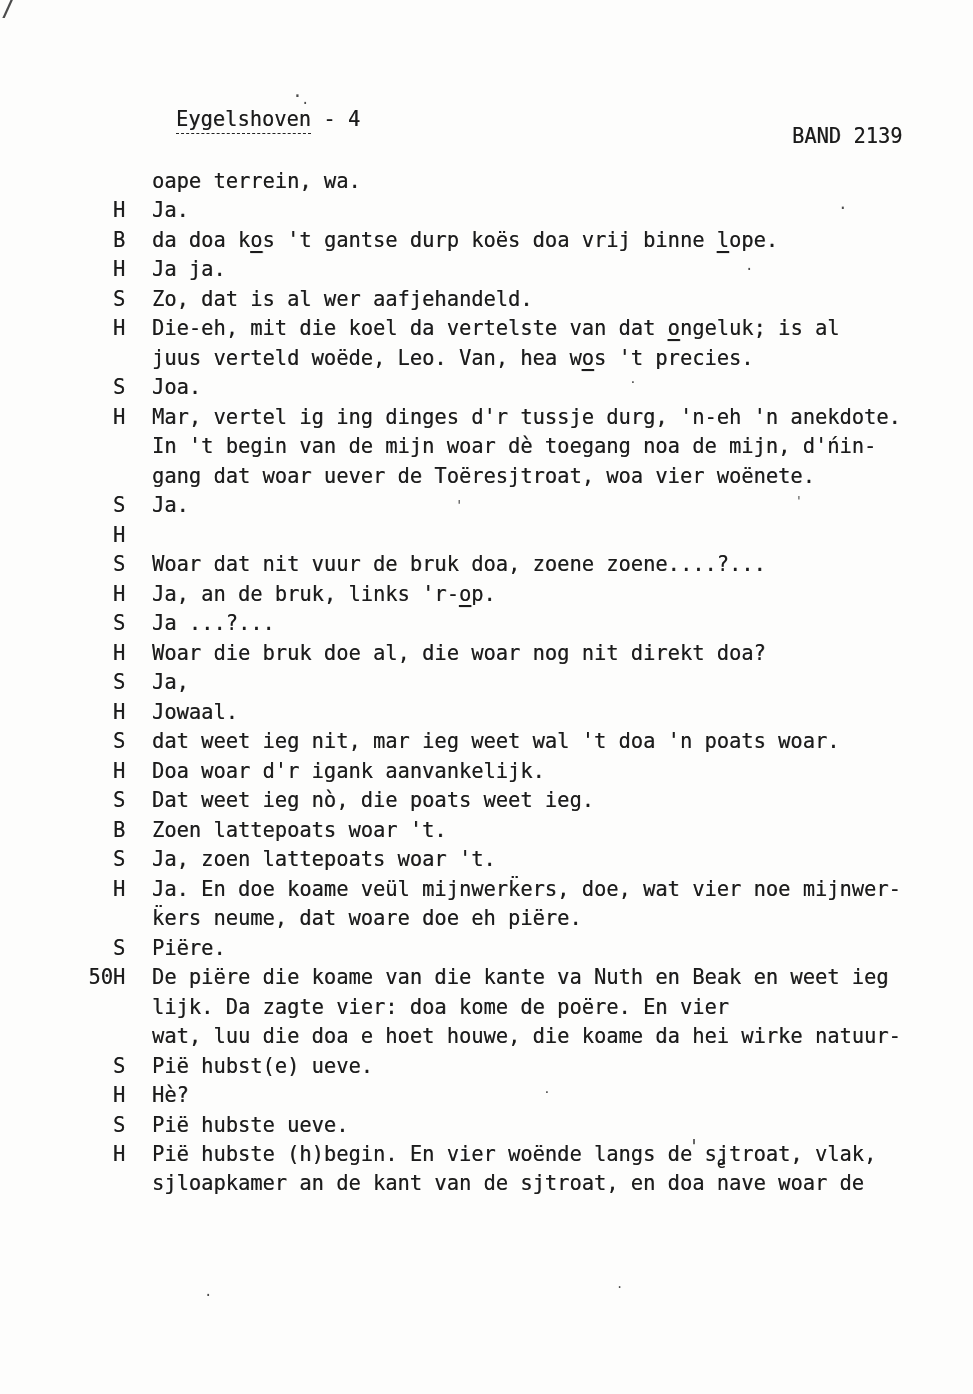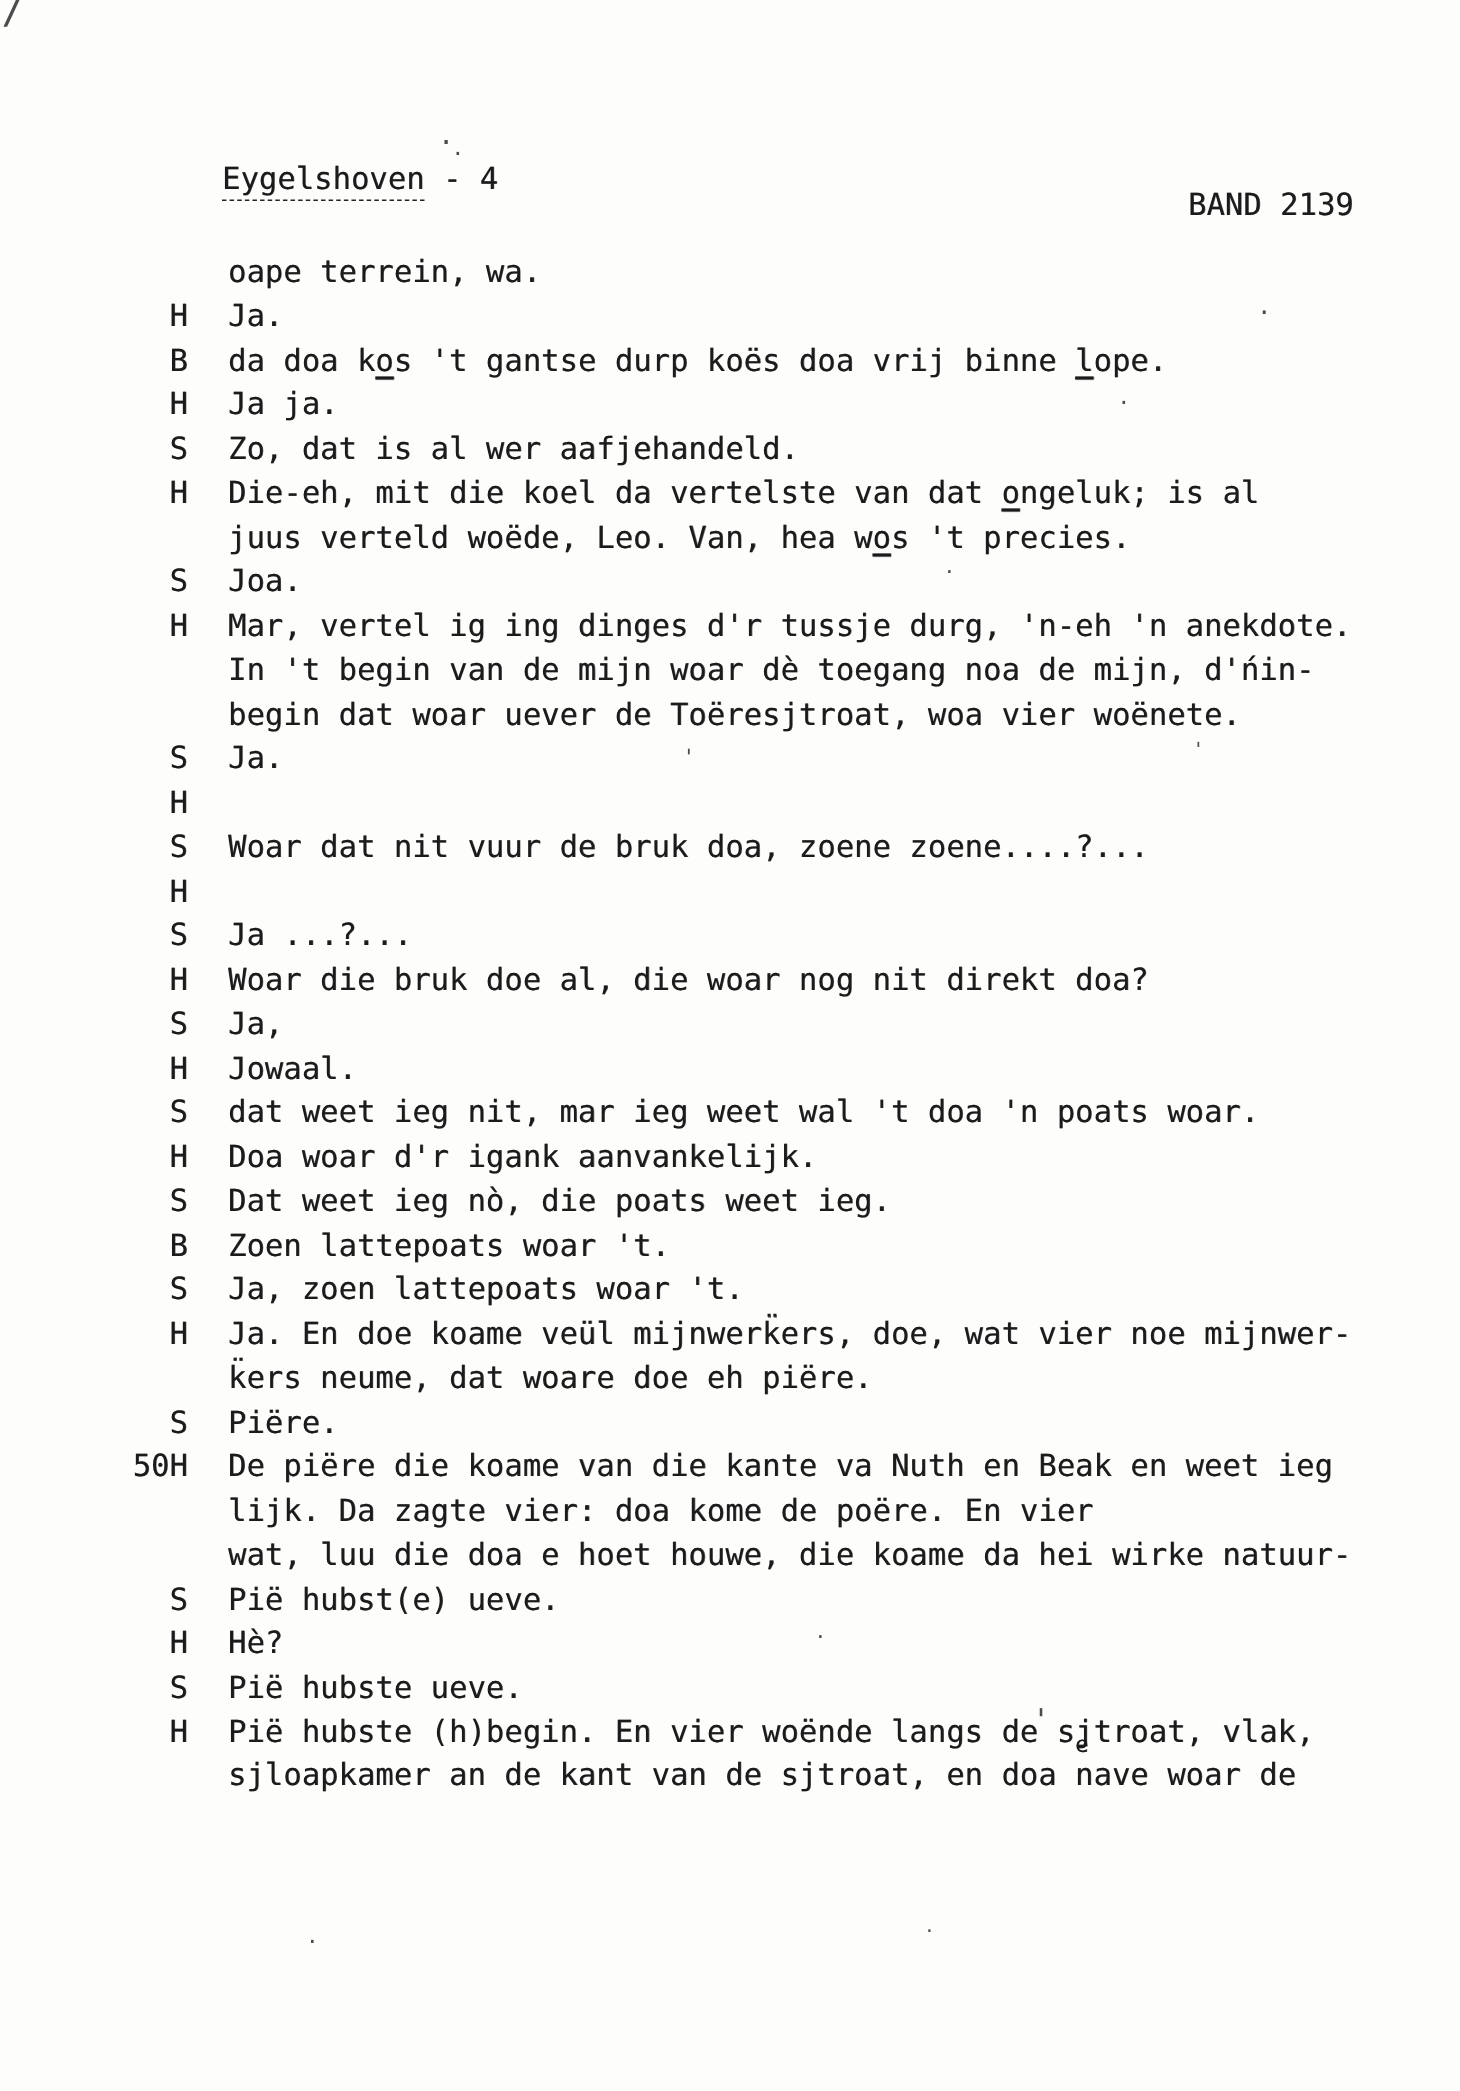--- a/index.html
+++ b/index.html
@@ -8,21 +8,21 @@
     width:973px;height:1394px;
     background:#fdfdfc;
     overflow:hidden;
     font-family:"DejaVu Sans Mono","Liberation Mono",monospace;
     color:#1b1b1b;
     font-size:20.4px;
   }
   .ink{ text-shadow:0.35px 0.15px 0 rgba(20,20,20,0.6); }
   .hdr-left{position:absolute;left:148px;top:107px;white-space:pre;}
   .hdr-right{position:absolute;left:792px;top:124px;white-space:pre;}
-  .title-word{border-bottom:1.6px dashed #232323;padding-bottom:2px;}
+  .title-word{border-bottom:1.6px dashed #232323;padding-bottom:2px;margin-left:28px;}
   .transcript{position:absolute;left:42px;top:167px;width:920px;}
   .row{display:flex;height:29.49px;line-height:29.49px;align-items:baseline;}
   .mnum{width:71px;flex:0 0 71px;white-space:pre;text-align:right;}
   .spk{width:39px;flex:0 0 39px;white-space:pre;}
   .txt{white-space:pre;flex:1 1 auto;}
   .u{text-decoration:underline;text-underline-offset:3.5px;text-decoration-thickness:1.5px;}
   .overchar{position:relative;display:inline-block;}
   .overchar .above{
     position:absolute;left:0px;top:-13px;
     font-size:15px;line-height:1;letter-spacing:0;
@@ -85,39 +85,40 @@
         <span class="txt">Mar, vertel ig ing dinges d'r tussje durg, 'n-eh 'n anekdote.</span>
       </div>
       <div class="row">
         <span class="mnum"></span>
         <span class="spk"></span>
         <span class="txt">In 't begin van de mijn woar dè toegang noa de mijn, d'ńin-</span>
       </div>
       <div class="row">
         <span class="mnum"></span>
         <span class="spk"></span>
-        <span class="txt">begin dat woar uever de Toëresjtroat, woa vier woënete.</span>
+        <span class="txt">gang dat woar uever de Toëresjtroat, woa vier woënete.</span>
       </div>
       <div class="row">
         <span class="mnum"></span>
         <span class="spk">S</span>
         <span class="txt">Ja.</span>
       </div>
       <div class="row">
         <span class="mnum"></span>
         <span class="spk">H</span>
       </div>
       <div class="row">
         <span class="mnum"></span>
         <span class="spk">S</span>
         <span class="txt">Woar dat nit vuur de bruk doa, zoene zoene....?...</span>
       </div>
       <div class="row">
         <span class="mnum"></span>
         <span class="spk">H</span>
+        <span class="txt">Ja, an de bruk, links 'r-<span class="u">o</span>p.</span>
       </div>
       <div class="row">
         <span class="mnum"></span>
         <span class="spk">S</span>
         <span class="txt">Ja ...?...</span>
       </div>
       <div class="row">
         <span class="mnum"></span>
         <span class="spk">H</span>
         <span class="txt">Woar die bruk doe al, die woar nog nit direkt doa?</span>

